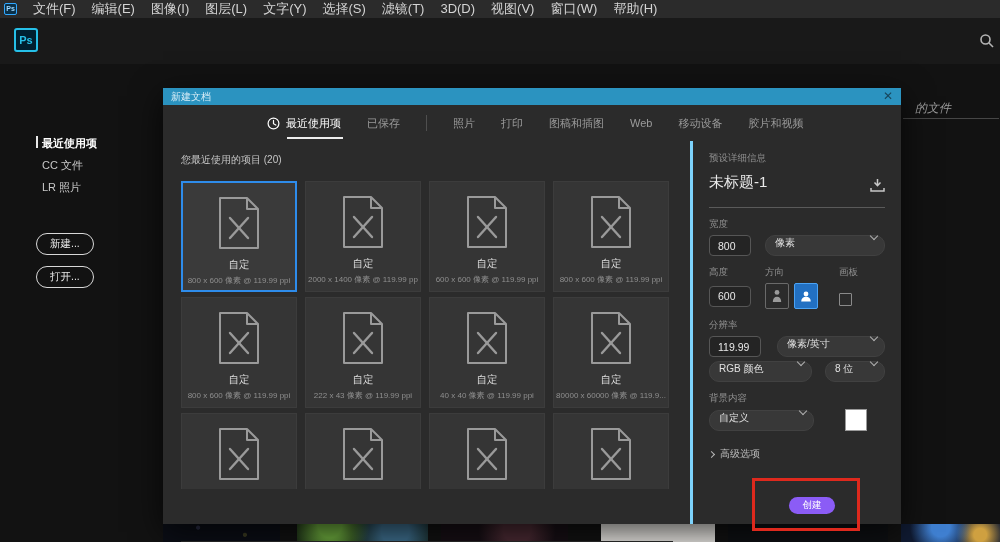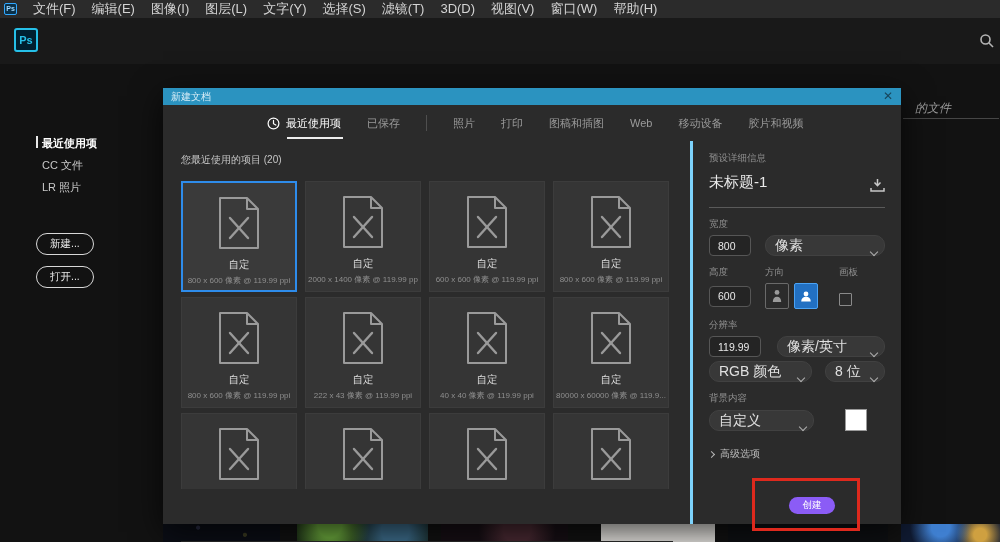--- a/index.html
+++ b/index.html
@@ -68,21 +68,21 @@
   .dlg-panel { width:211px; border-left:3px solid #7dd3fc; padding:11px 16px 0 16px; position:relative; }
   .p-label { font-size:9.5px; color:#8f8f8f; white-space:nowrap; }
   .doc-name-row { display:flex; align-items:flex-end; margin-top:8px; border-bottom:1px solid #5a5a5a; padding-bottom:15px; }
   .doc-name { flex:1; font-size:15px; color:#eaeaea; cursor:text; }
   .save-icon { cursor:pointer; color:#c8c8c8; }
 
   .field-label { margin-top:10px; }
   .row { display:flex; margin-top:4px; align-items:center; }
   .num-input { height:21px; background:#242424; border:1px solid #565656; border-radius:4px; color:#e8e8e8; font-size:10.5px; display:flex; align-items:center; padding-left:8px; cursor:text; }
   .w42 { width:42px; } .w52 { width:52px; }
-  .dropdown { height:21px; background:#383838; border:1px solid #414141; border-radius:10px; color:#e0e0e0; font-size:14px; display:flex; align-items:flex-end; padding:0 7px 0 9px; cursor:pointer; }
+  .dropdown { height:21px; background:#383838; border:1px solid #414141; border-radius:10px; color:#e0e0e0; font-size:10px; display:flex; align-items:flex-start; padding:0 7px 0 9px; cursor:pointer; }
   .dropdown .dd-text { flex:1; white-space:nowrap; }
   .chev { width:6px; height:6px; border-right:1.5px solid #b0b0b0; border-bottom:1.5px solid #b0b0b0; transform:rotate(45deg); margin-top:-3px; flex:none; }
   .chev-right { display:inline-block; width:5px; height:5px; border-right:1.5px solid #b8b8b8; border-bottom:1.5px solid #b8b8b8; transform:rotate(-45deg); margin-right:6px; }
   .grow { flex:1; margin-left:14px; }
 
   .trio { display:grid; grid-template-columns:56px 74px 1fr; margin-top:10px; }
   .trio-controls { display:grid; grid-template-columns:56px 74px 1fr; margin-top:4px; align-items:center; }
   .orients { display:flex; gap:5px; }
   .orient { width:24px; height:26px; border:1px solid #6a6a6a; border-radius:2px; display:flex; align-items:center; justify-content:center; cursor:pointer; color:#9a9a9a; background:transparent; }
   .orient.selected { background:#2270c2; border-color:#4aa3f5; color:#ffffff; }

